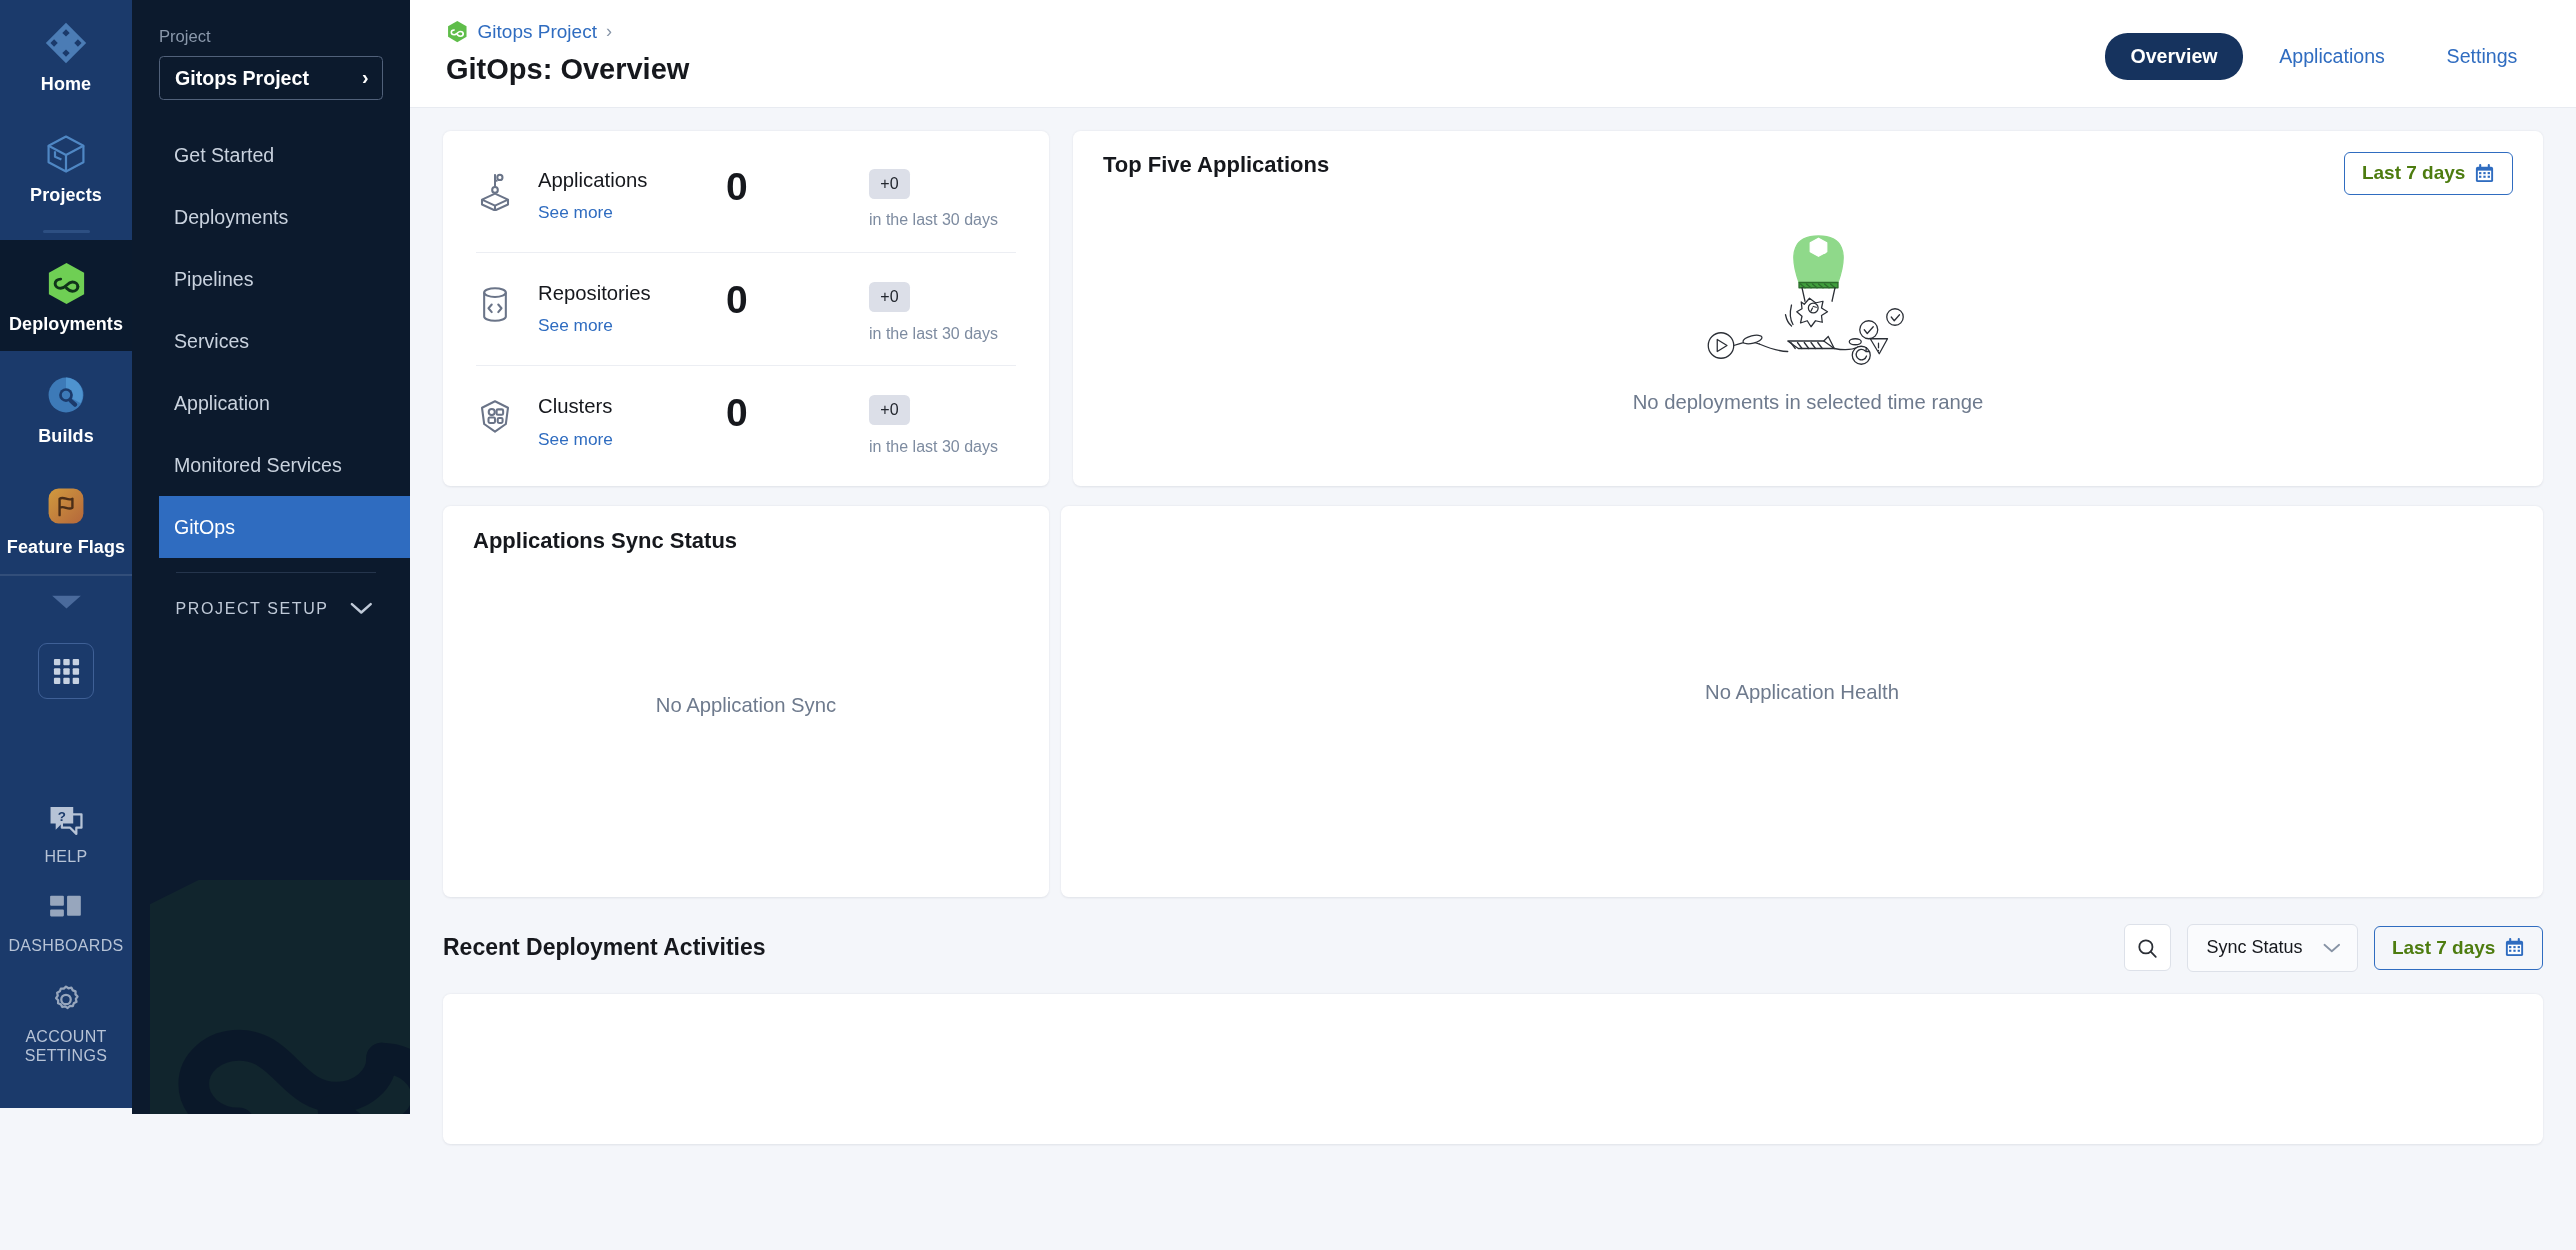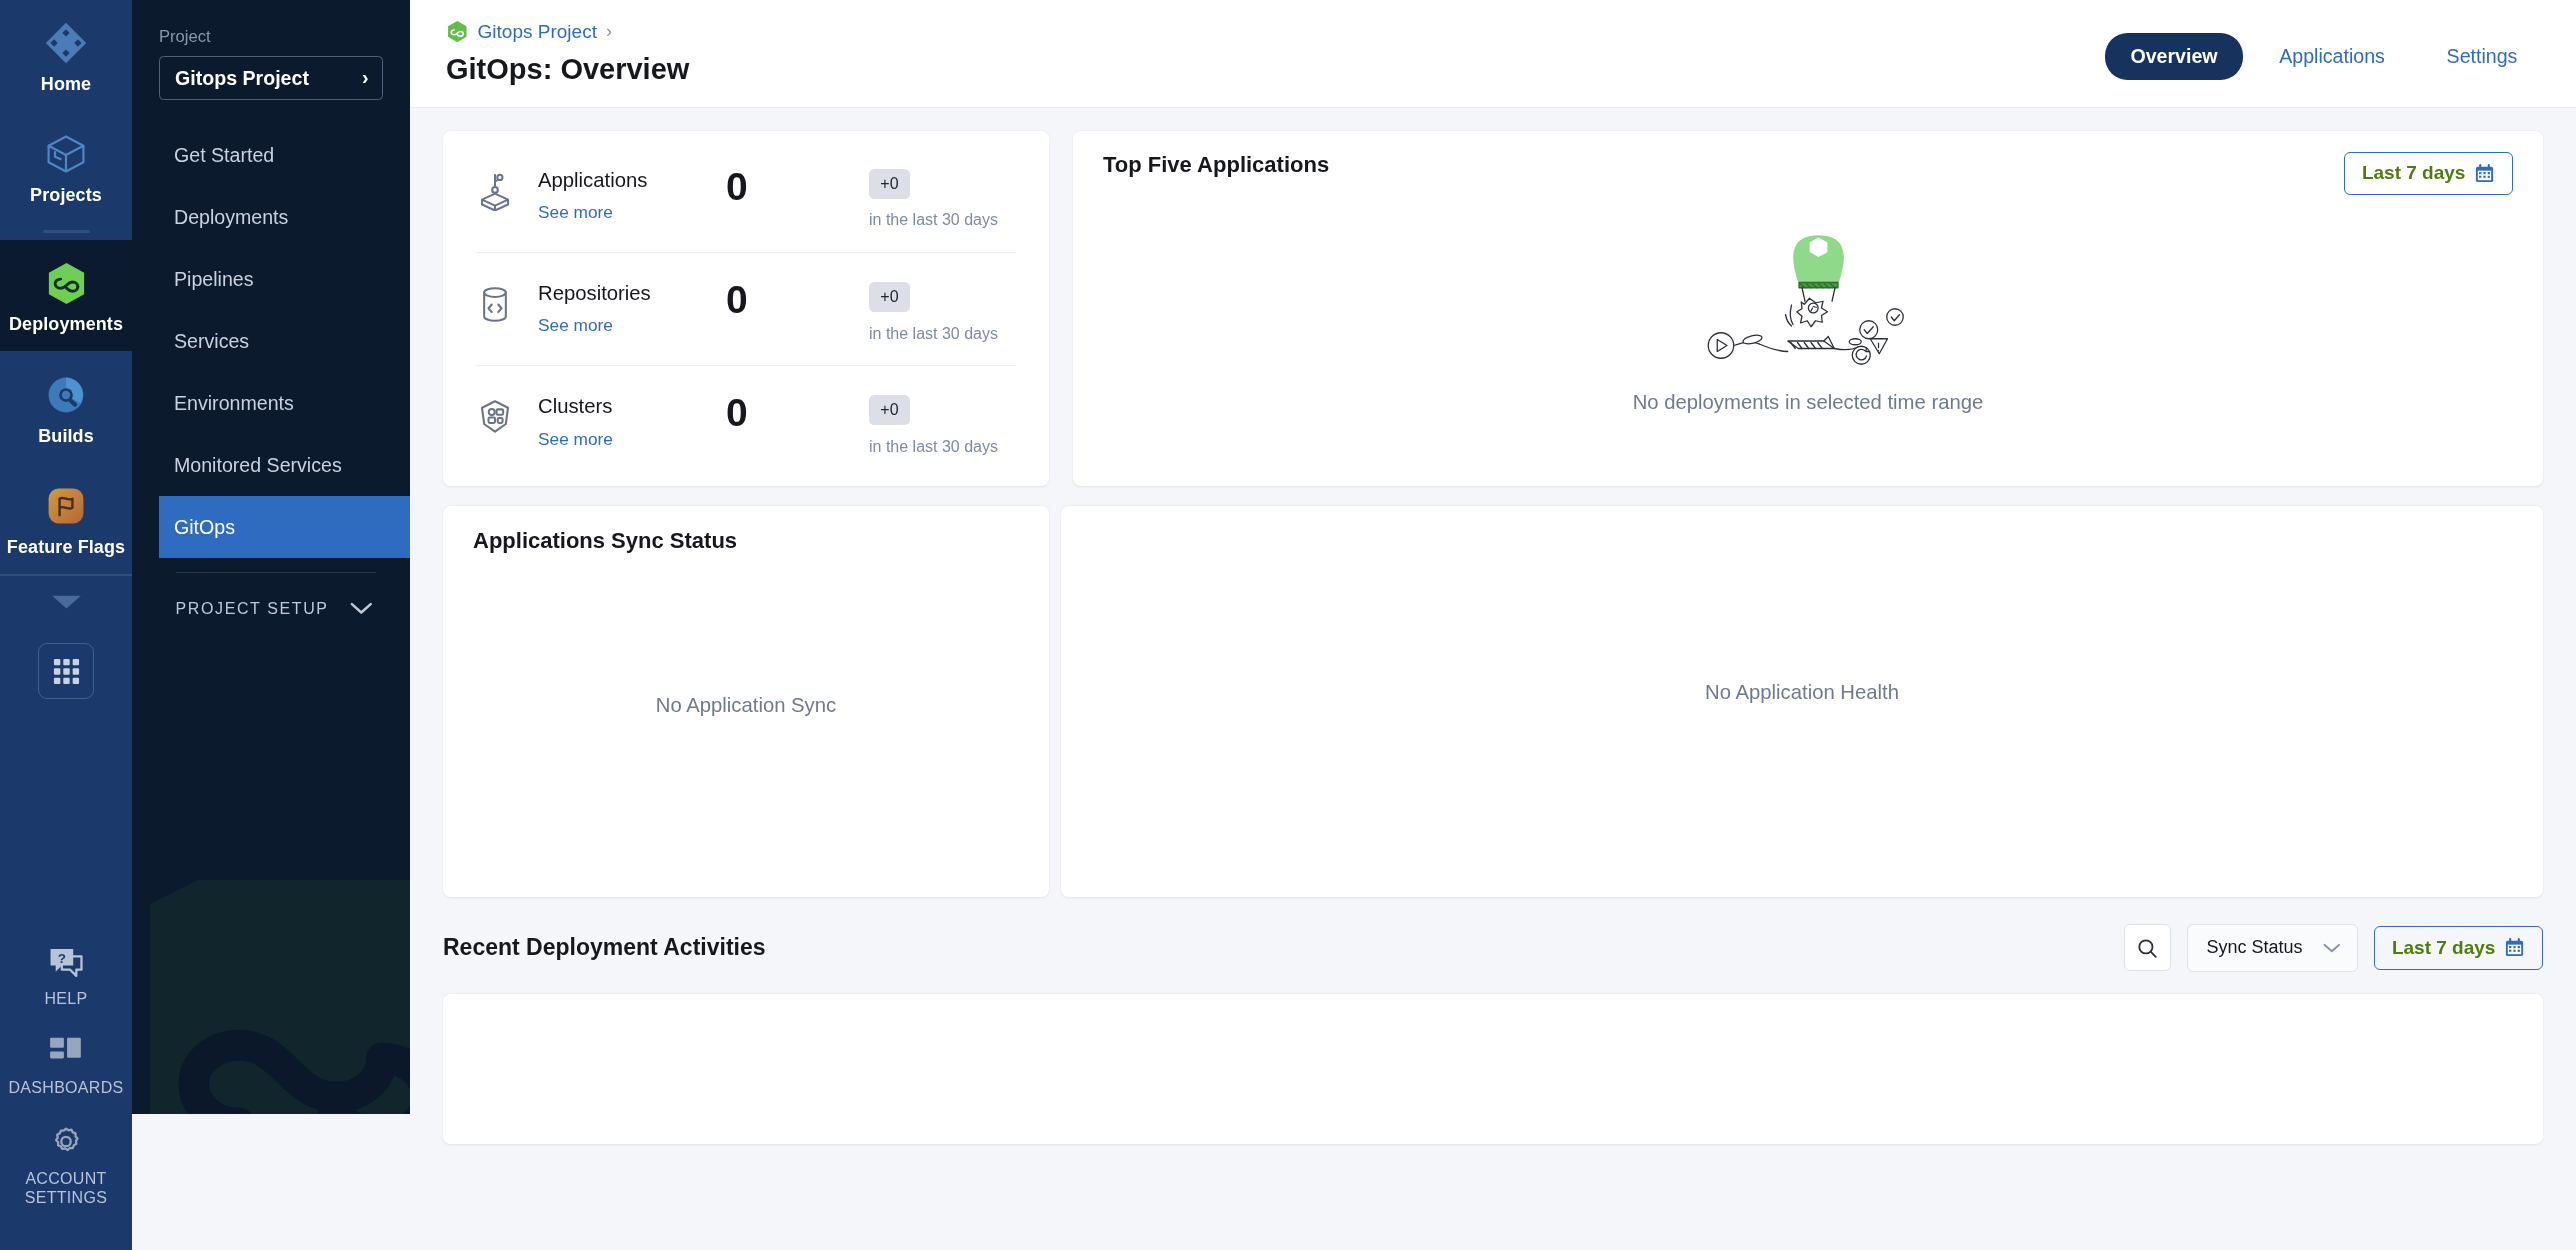--- a/index.html
+++ b/index.html
@@ -5,21 +5,21 @@
   * { box-sizing: border-box; margin: 0; padding: 0; }
   html, body {
     width: 2576px; height: 1250px;
     font-family: "Liberation Sans", sans-serif;
     background: #f4f6fa; overflow: hidden;
   }
   .app { display: flex; width: 2576px; height: 1250px; }
 
   
   .rail {
-    width: 132px; flex: 0 0 132px; height: 1250px;
+    width: 132px; flex: 0 0 132px; height: 1108px;
     background: #1b3a6b; position: relative;
     display: flex; flex-direction: column; align-items: center;
     overflow: hidden;
   }
   .rail-top { width: 100%; }
   .rail-item {
     width: 100%; padding: 19.6px 3px 16.6px; text-align: center;
     cursor: pointer; position: relative;
   }
   .rail-item.active { background: #0b1a2e; }
@@ -316,21 +316,21 @@
         <div class="side-item">
           <span>Deployments</span>
           </div>
         <div class="side-item">
           <span>Pipelines</span>
           </div>
         <div class="side-item">
           <span>Services</span>
           </div>
         <div class="side-item">
-          <span>Environments</span>
+          <span>Application</span>
           </div>
         <div class="side-item">
           <span>Monitored Services</span>
           </div>
         <div class="side-item active">
           <span>GitOps</span>
           </div>
       </div>
 
       <div class="side-hr"></div>

